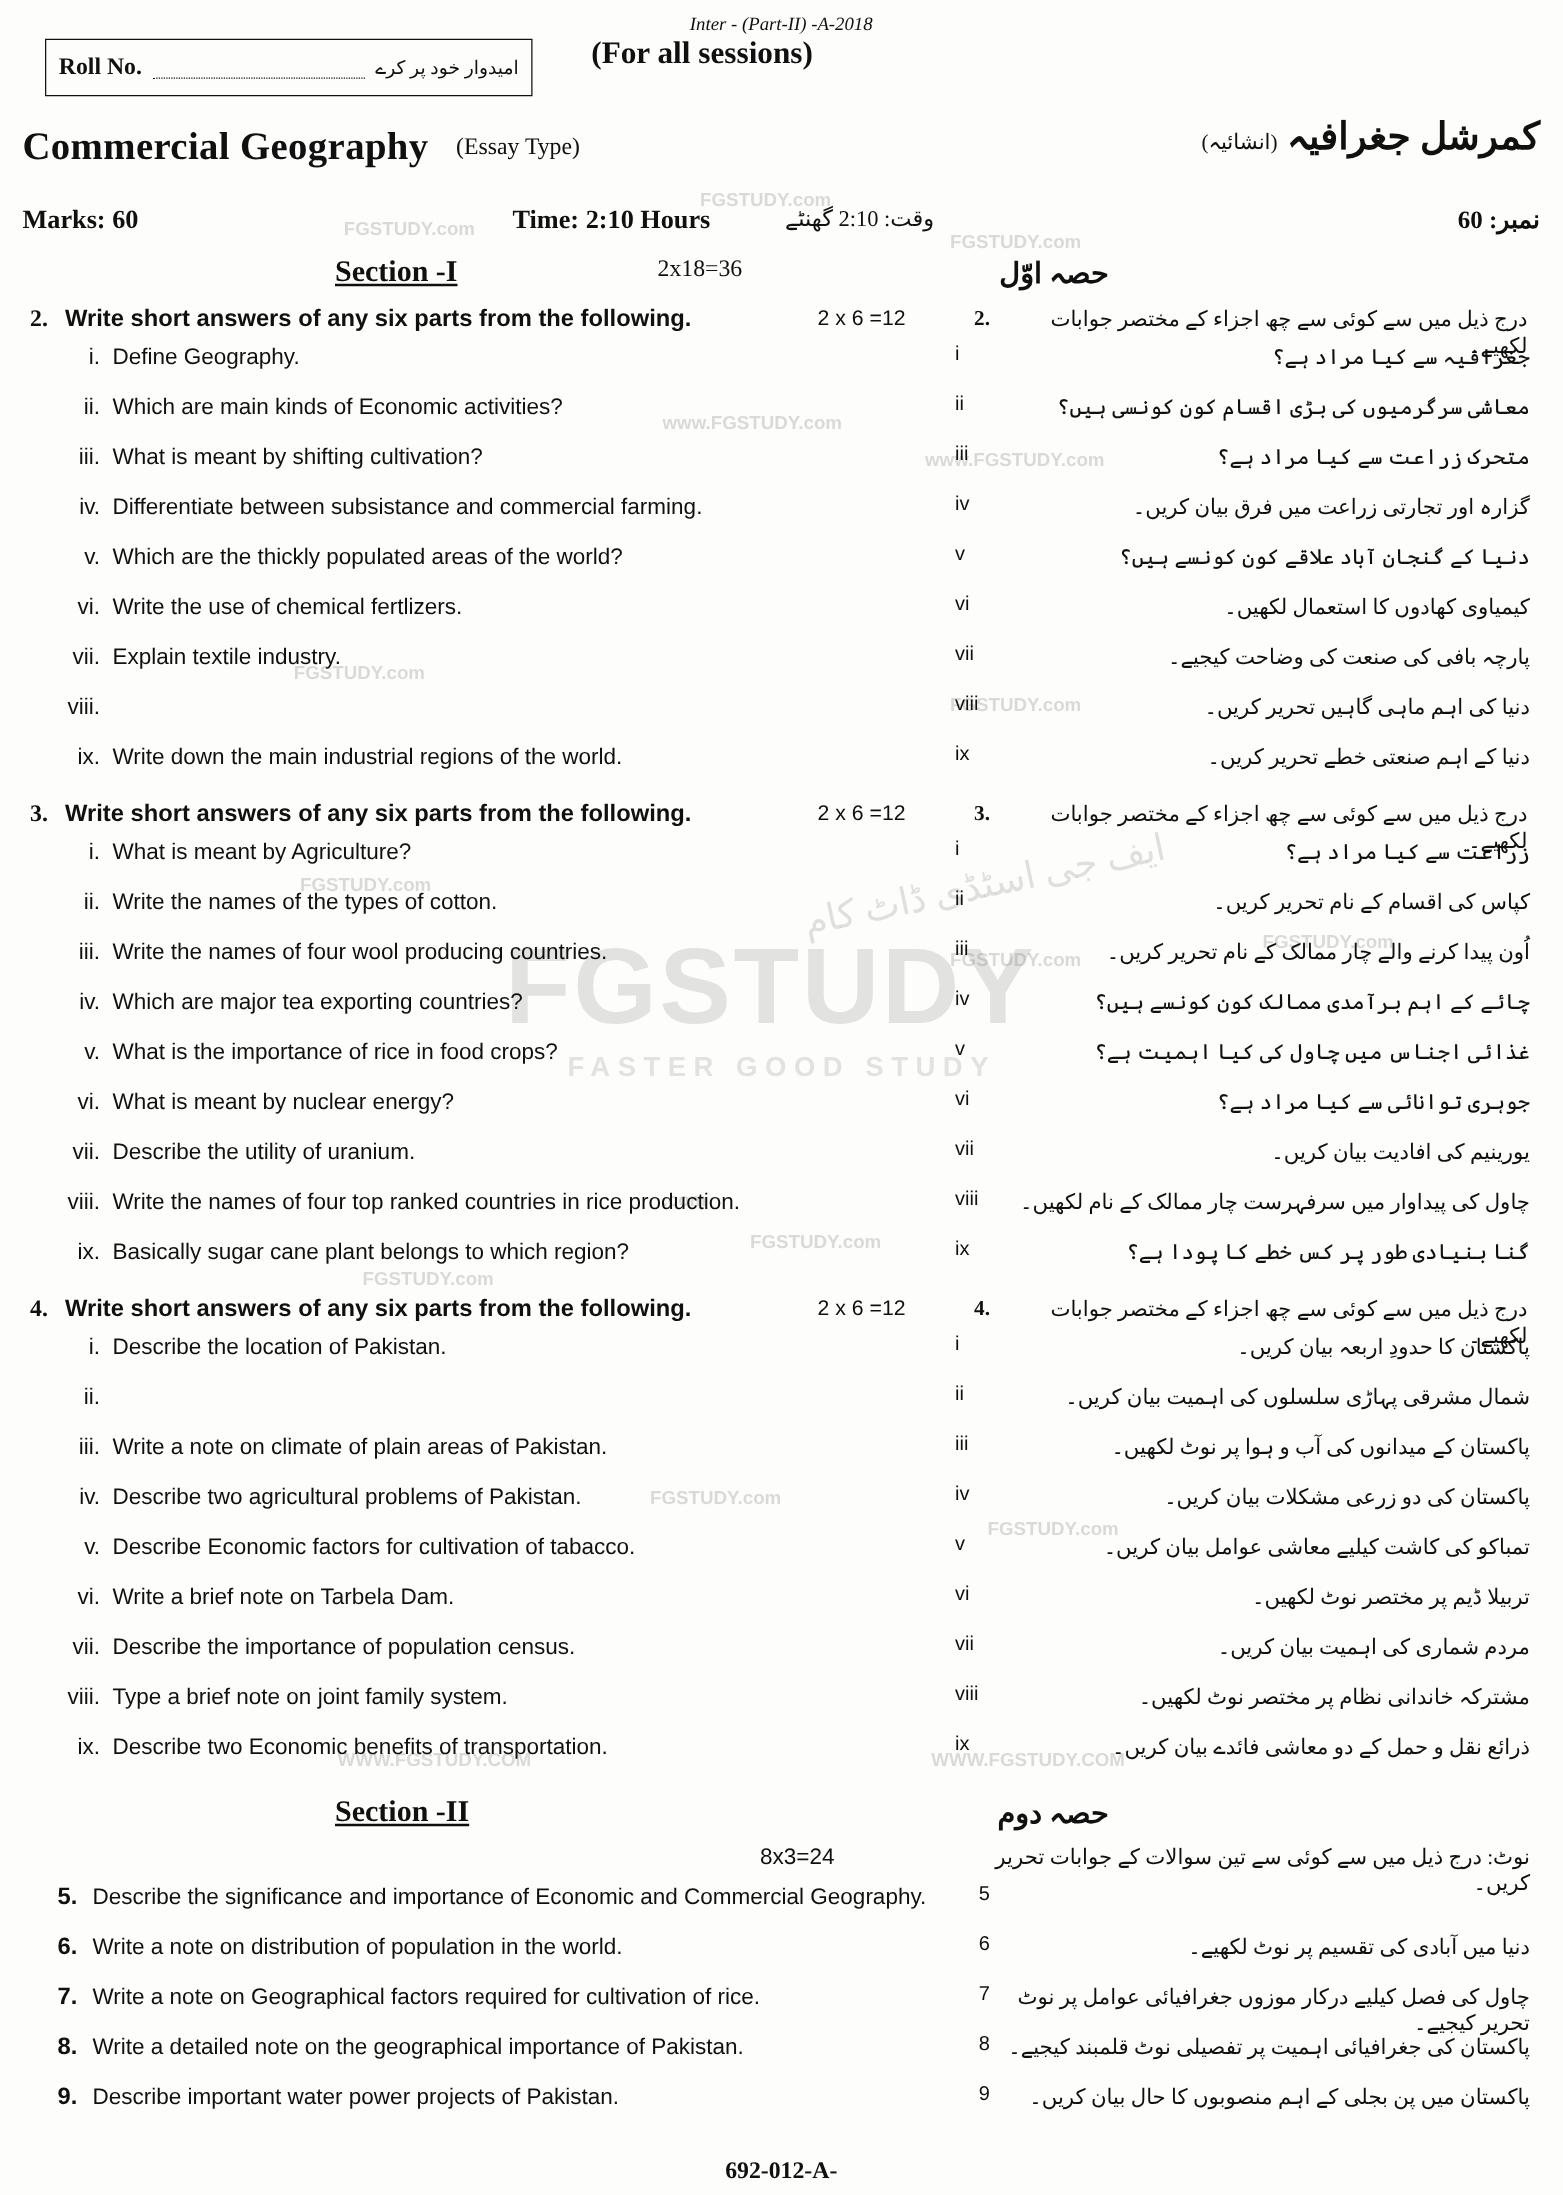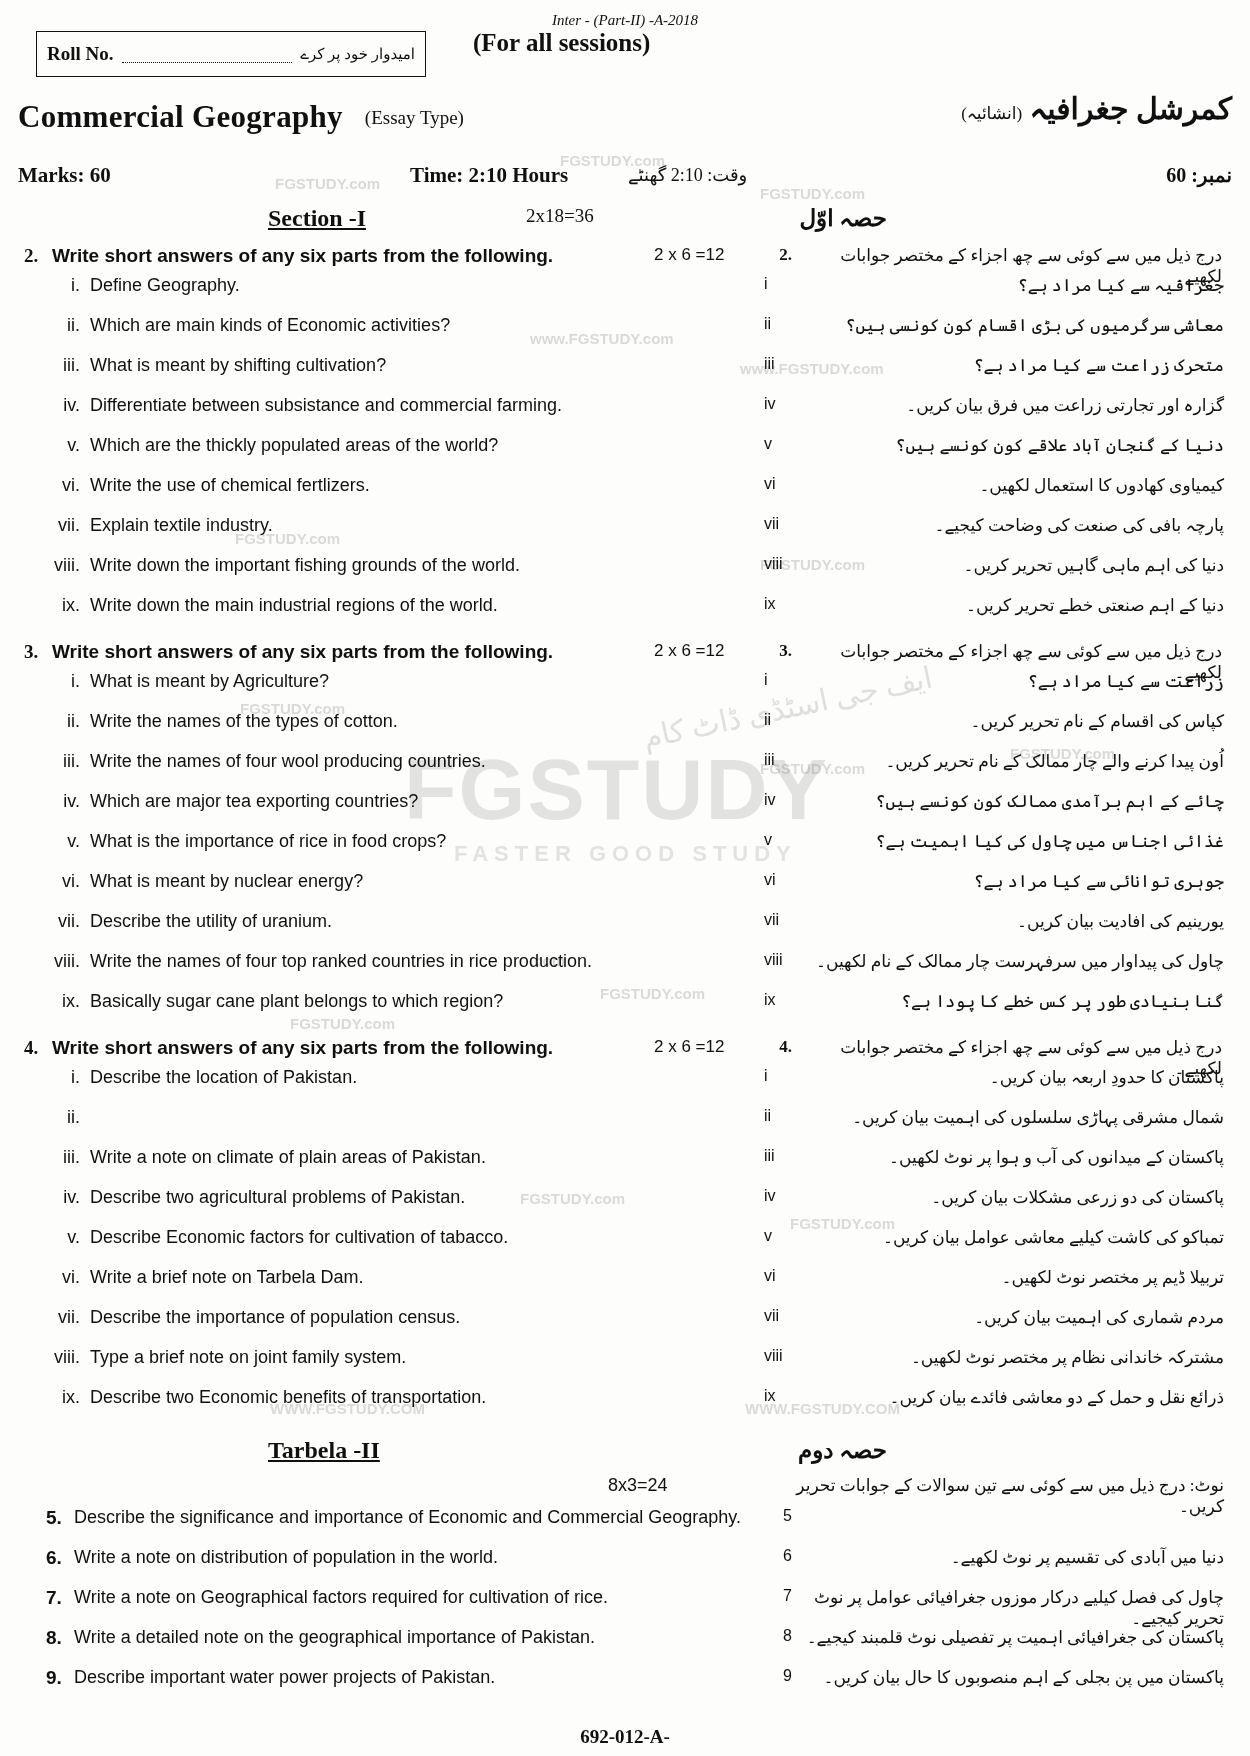--- a/index.html
+++ b/index.html
@@ -216,21 +216,20 @@
           <span class="ur">کیمیاوی کھادوں کا استعمال لکھیں۔</span>
         </div>
         <div class="part">
           <span class="rn">vii.</span>
           <span class="en">Explain textile industry.</span>
           <span class="urn">vii</span>
           <span class="ur">پارچہ بافی کی صنعت کی وضاحت کیجیے۔</span>
         </div>
         <div class="part">
           <span class="rn">viii.</span>
-          <span class="en">Write down the important fishing grounds of the world.</span>
           <span class="urn">viii</span>
           <span class="ur">دنیا کی اہم ماہی گاہیں تحریر کریں۔</span>
         </div>
         <div class="part">
           <span class="rn">ix.</span>
           <span class="en">Write down the main industrial regions of the world.</span>
           <span class="urn">ix</span>
           <span class="ur">دنیا کے اہم صنعتی خطے تحریر کریں۔</span>
         </div>
       </div>
@@ -355,21 +354,21 @@
         <div class="part">
           <span class="rn">ix.</span>
           <span class="en">Describe two Economic benefits of transportation.</span>
           <span class="urn">ix</span>
           <span class="ur">ذرائع نقل و حمل کے دو معاشی فائدے بیان کریں۔</span>
         </div>
       </div>
     </div>
 
   <div class="sechead" style="margin-top:10px;">
-    <span class="en">Tarbela -II</span>
+    <span class="en">Section -II</span>
     <span class="ur">حصہ دوم</span>
   </div>
 
   <div class="sec2note">
     <span class="mk">8x3=24</span>
     <span class="ur">نوٹ: درج ذیل میں سے کوئی سے تین سوالات کے جوابات تحریر کریں۔</span>
   </div>
 
   <div id="section2-questions">
       <div class="lq">

